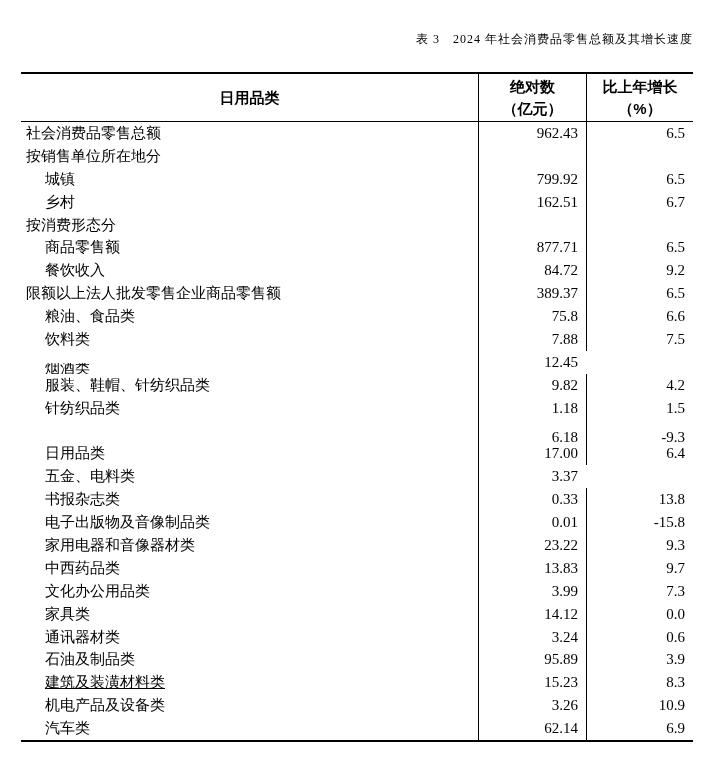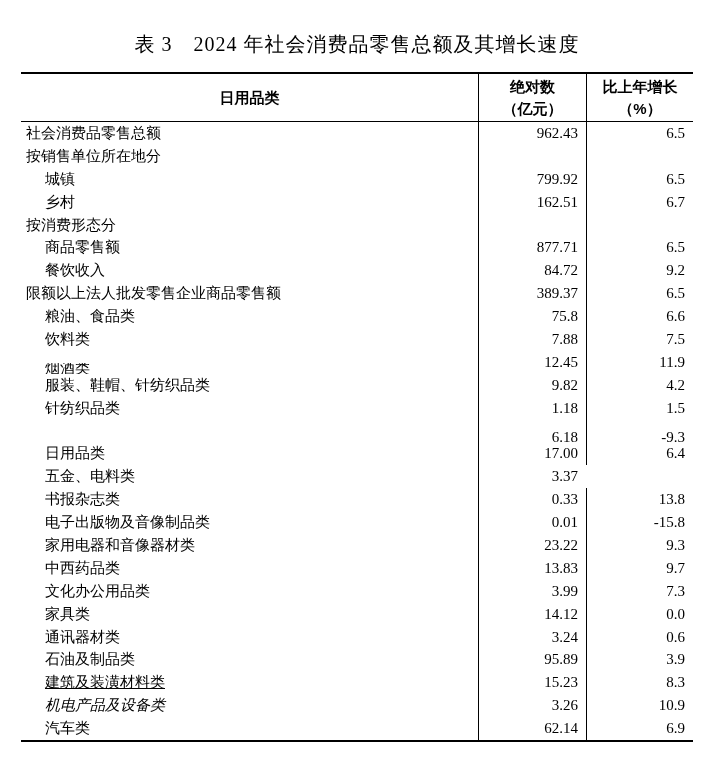--- a/index.html
+++ b/index.html
@@ -13,22 +13,22 @@
     background: #ffffff;
     color: #000000;
     font-family: "Liberation Serif", "DejaVu Serif", serif;
     overflow: hidden;
   }
   .doc-title {
     position: absolute;
     left: 21px;
     top: 31px;
     width: 672px;
-    text-align: center;
-    font-size: 20px;
+    text-align: right;
+    font-size: 12px;
     font-weight: normal;
     letter-spacing: 1px;
     white-space: pre;
   }
   .stats-table {
     position: absolute;
     left: 21px;
     top: 72px;
     width: 672px;
     border-top: 2px solid #000;
@@ -154,21 +154,20 @@
 
   <div class="tr">
     <div class="td name" style="padding-left: 24px;">饮料类</div>
     <div class="td num sep">7.88</div>
     <div class="td num sep">7.5</div>
   </div>
 
   <div class="tr">
     <div class="td name" style="padding-left: 24px; margin-top: 12px;">烟酒类</div>
     <div class="td num sep">12.45</div>
-    <div class="td num sep">11.9</div>
   </div>
 
   <div class="tr">
     <div class="td name" style="padding-left: 24px;">服装、鞋帽、针纺织品类</div>
     <div class="td num sep">9.82</div>
     <div class="td num sep">4.2</div>
   </div>
 
   <div class="tr">
     <div class="td name" style="padding-left: 24px;">针纺织品类</div>
@@ -242,21 +241,21 @@
     <div class="td num sep">3.9</div>
   </div>
 
   <div class="tr">
     <div class="td name" style="padding-left: 24px; text-decoration: underline;">建筑及装潢材料类</div>
     <div class="td num sep">15.23</div>
     <div class="td num sep">8.3</div>
   </div>
 
   <div class="tr">
-    <div class="td name" style="padding-left: 24px; font-style: italic;">机电产品及设备类</div>
+    <div class="td name" style="padding-left: 24px;">机电产品及设备类</div>
     <div class="td num sep">3.26</div>
     <div class="td num sep">10.9</div>
   </div>
 
   <div class="tr">
     <div class="td name" style="padding-left: 24px;">汽车类</div>
     <div class="td num sep">62.14</div>
     <div class="td num sep">6.9</div>
   </div>
 </div>

